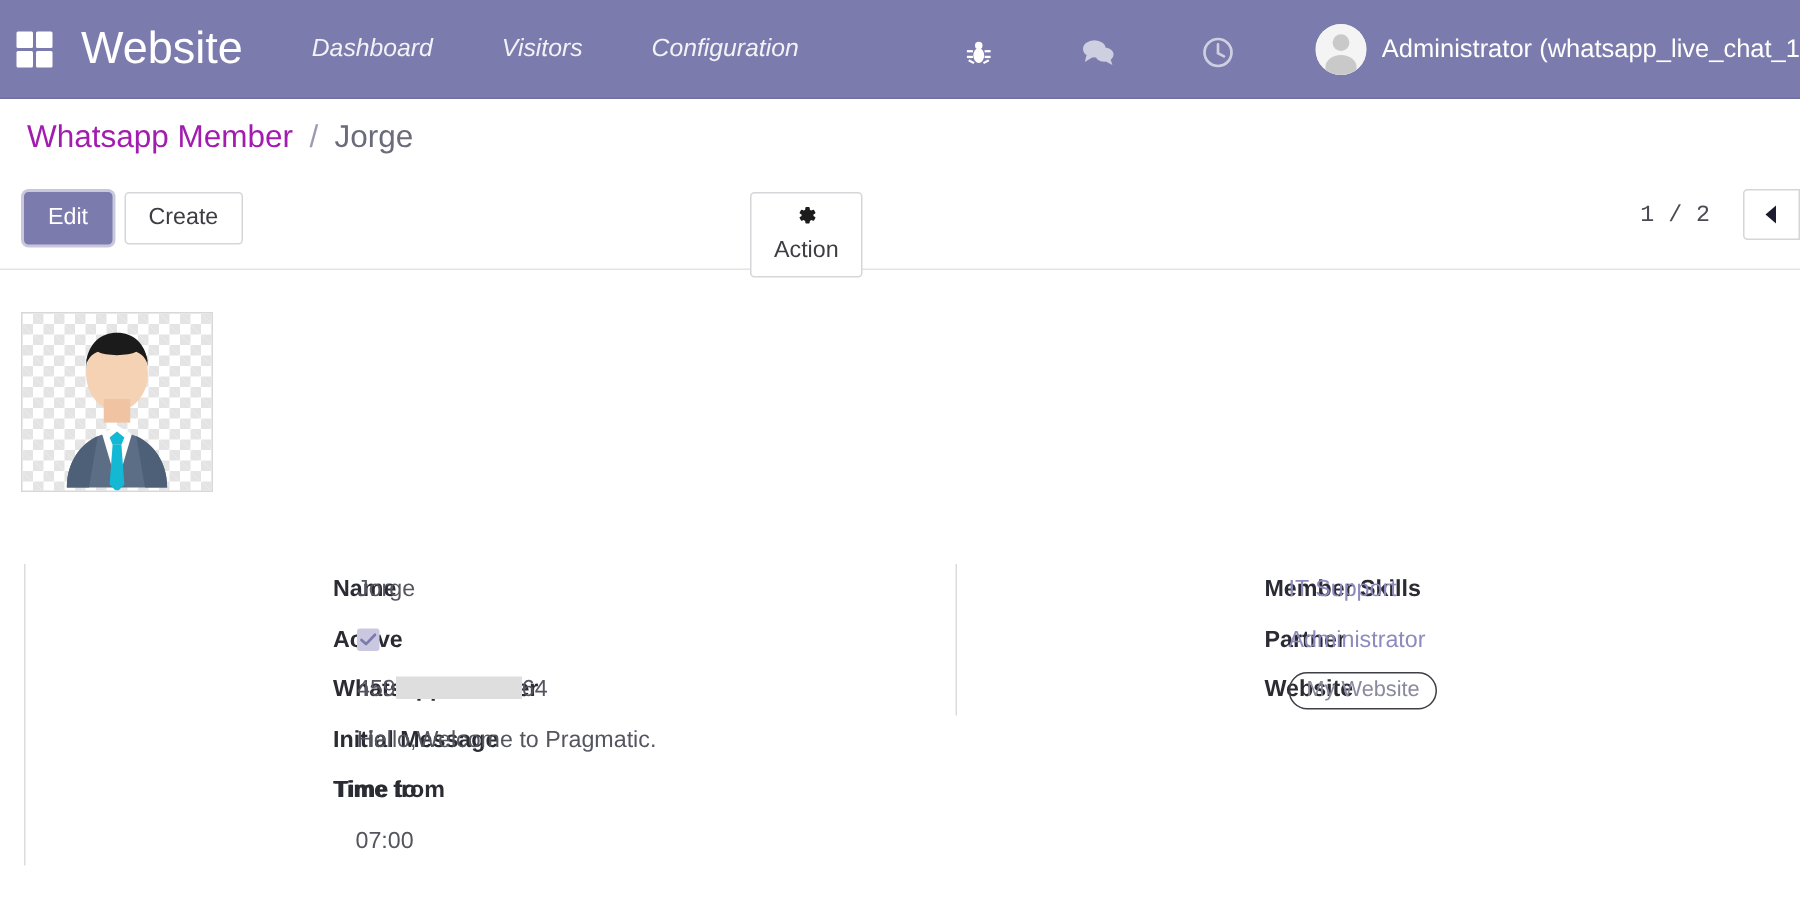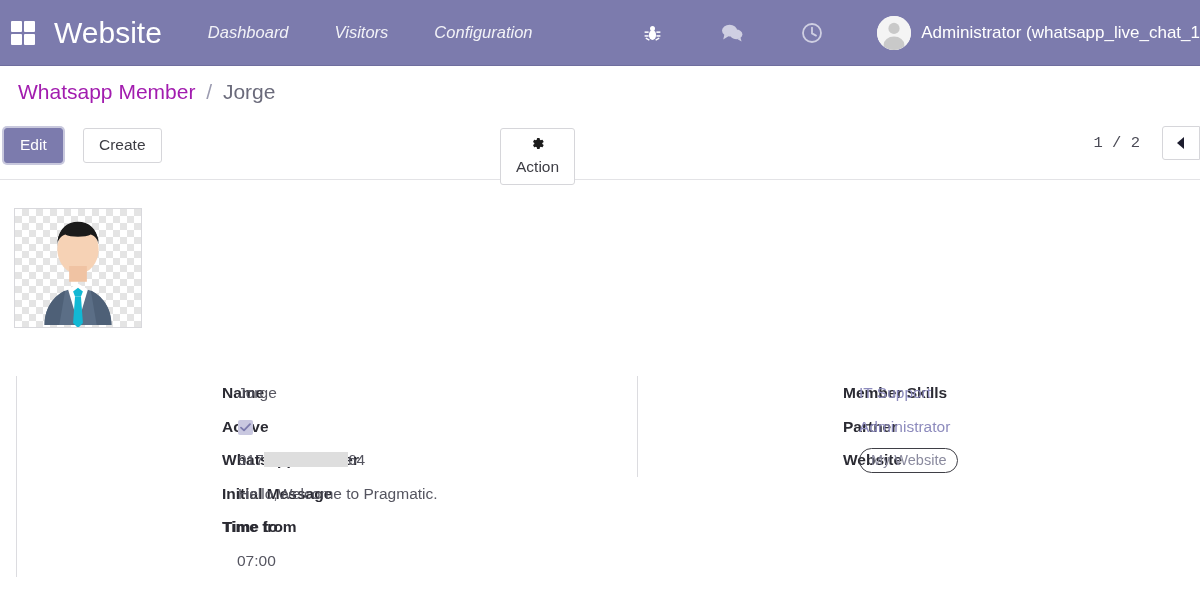--- a/index.html
+++ b/index.html
@@ -53,21 +53,21 @@
   }
   .menu { display: flex; align-items: center; gap: 46px; font-style: italic; }
   .menu-item {
     color: #f2f2f7;
     font-size: 16.5px;
     white-space: nowrap;
     cursor: pointer;
   }
   .nav-right {
     margin-left: auto;
-    display: flex; align-items: center;
+    display: flex; align-items: flex-end;
     padding-right: 0px;
     white-space: nowrap;
     gap: 32px;
   }
   .nav-icon {
     width: 30px; height: 30px;
     display: flex; align-items: center; justify-content: center;
     margin-right: 18px; cursor: pointer;
   }
   .nav-icon svg { display: block; }
@@ -101,21 +101,21 @@
     font-size: 15.5px;
     border-radius: 3px;
     padding: 7px 15px 8px;
     background: #ffffff;
     border: 1px solid #d6d6da;
     color: #3d3d44;
     cursor: pointer;
     line-height: 1.15;
   }
   .btn-edit {
-    position: absolute; left: 4px; top: 2px;
+    position: absolute; left: 16px; top: 2px;
     background: #7c7bad;
     border: 1px solid #7c7bad;
     color: #ffffff;
     box-shadow: 0 0 0 2px rgba(124,123,173,0.42);
   }
   .btn-create { position: absolute; left: 83px; top: 2px; }
   .btn-action {
     position: absolute; left: 500px; top: 2px;
     display: flex; align-items: center; gap: 7px; flex-direction: column;
   }
@@ -333,21 +333,21 @@
     <div class="f-value">
       <span class="chk">
         <svg width="11" height="9" viewBox="0 0 11 9">
           <path d="M1 4.6 L4 7.4 L10 1.2" fill="none" stroke="#7c7bad" stroke-width="1.8" stroke-linecap="round" stroke-linejoin="round"></path>
         </svg>
       </span>
     </div>
 
     <div class="f-label">Whatsapp Number</div>
     <div class="f-value">
-      <span>917</span><span class="redact"></span><span>64</span>
+      <span>459</span><span class="redact"></span><span>64</span>
     </div>
 
     <div class="f-label">Initial Message</div>
     <div class="f-value">Hello,Welcome to Pragmatic.</div>
 
     <div class="f-label">Time from</div>
 
     <div class="f-label">Time to</div>
     <div class="f-value">07:00</div>
   </div>

